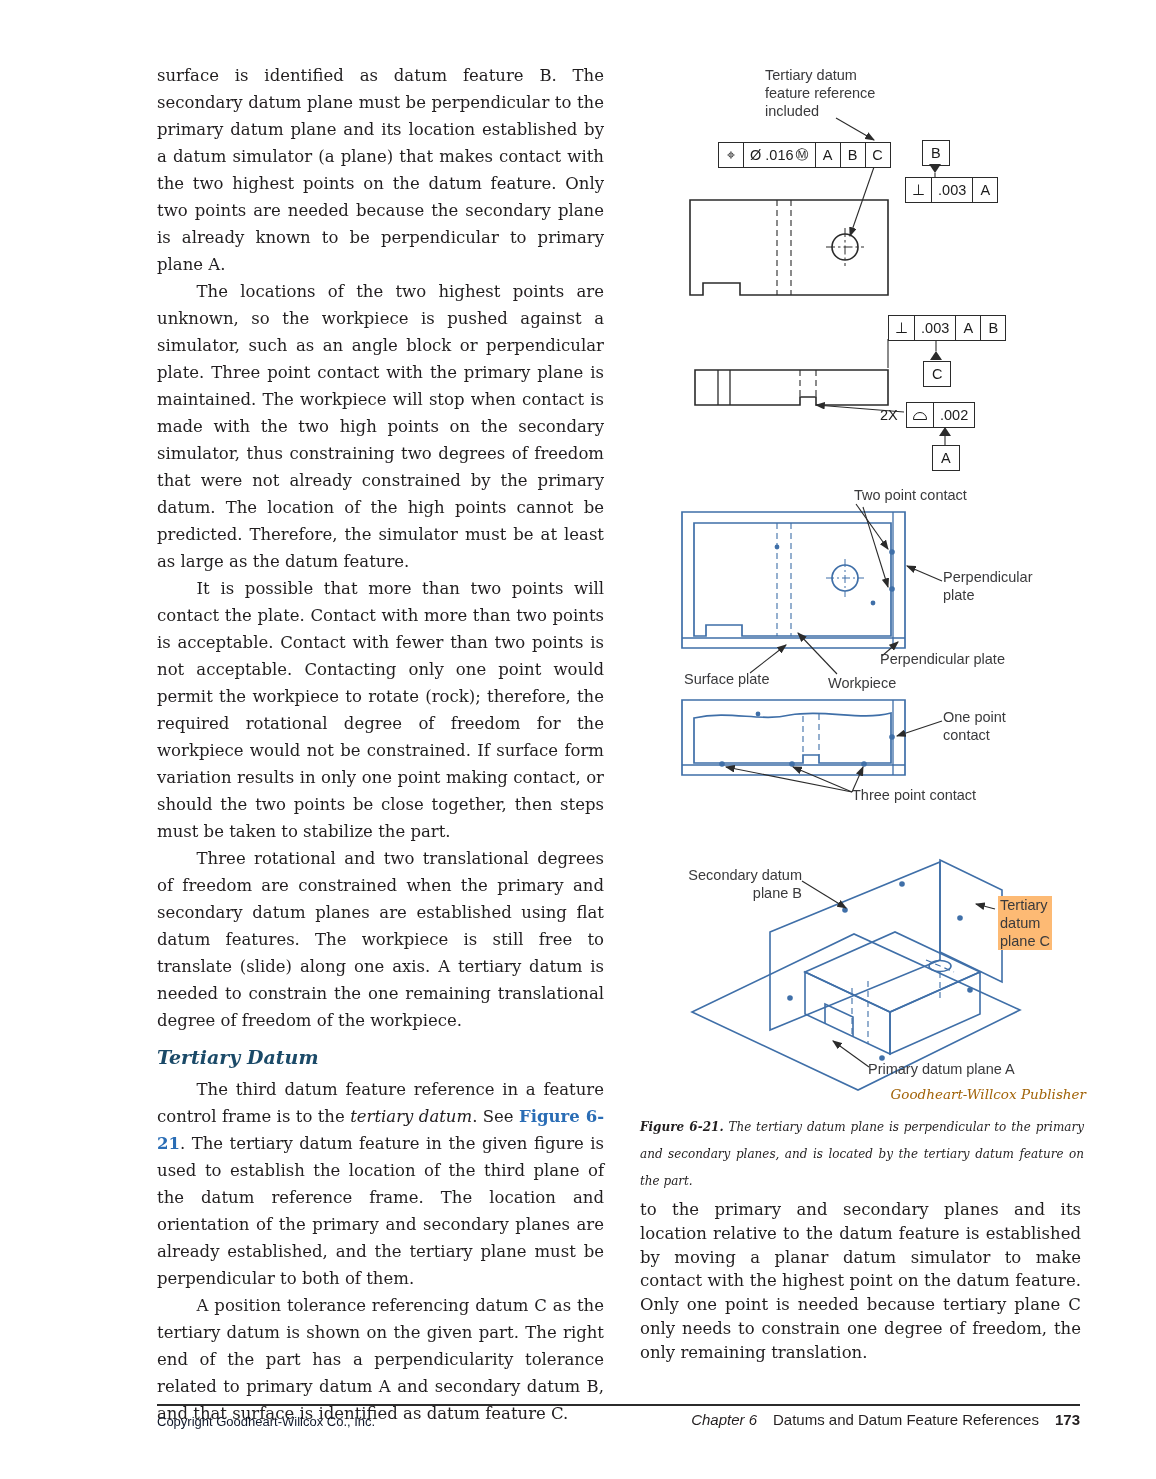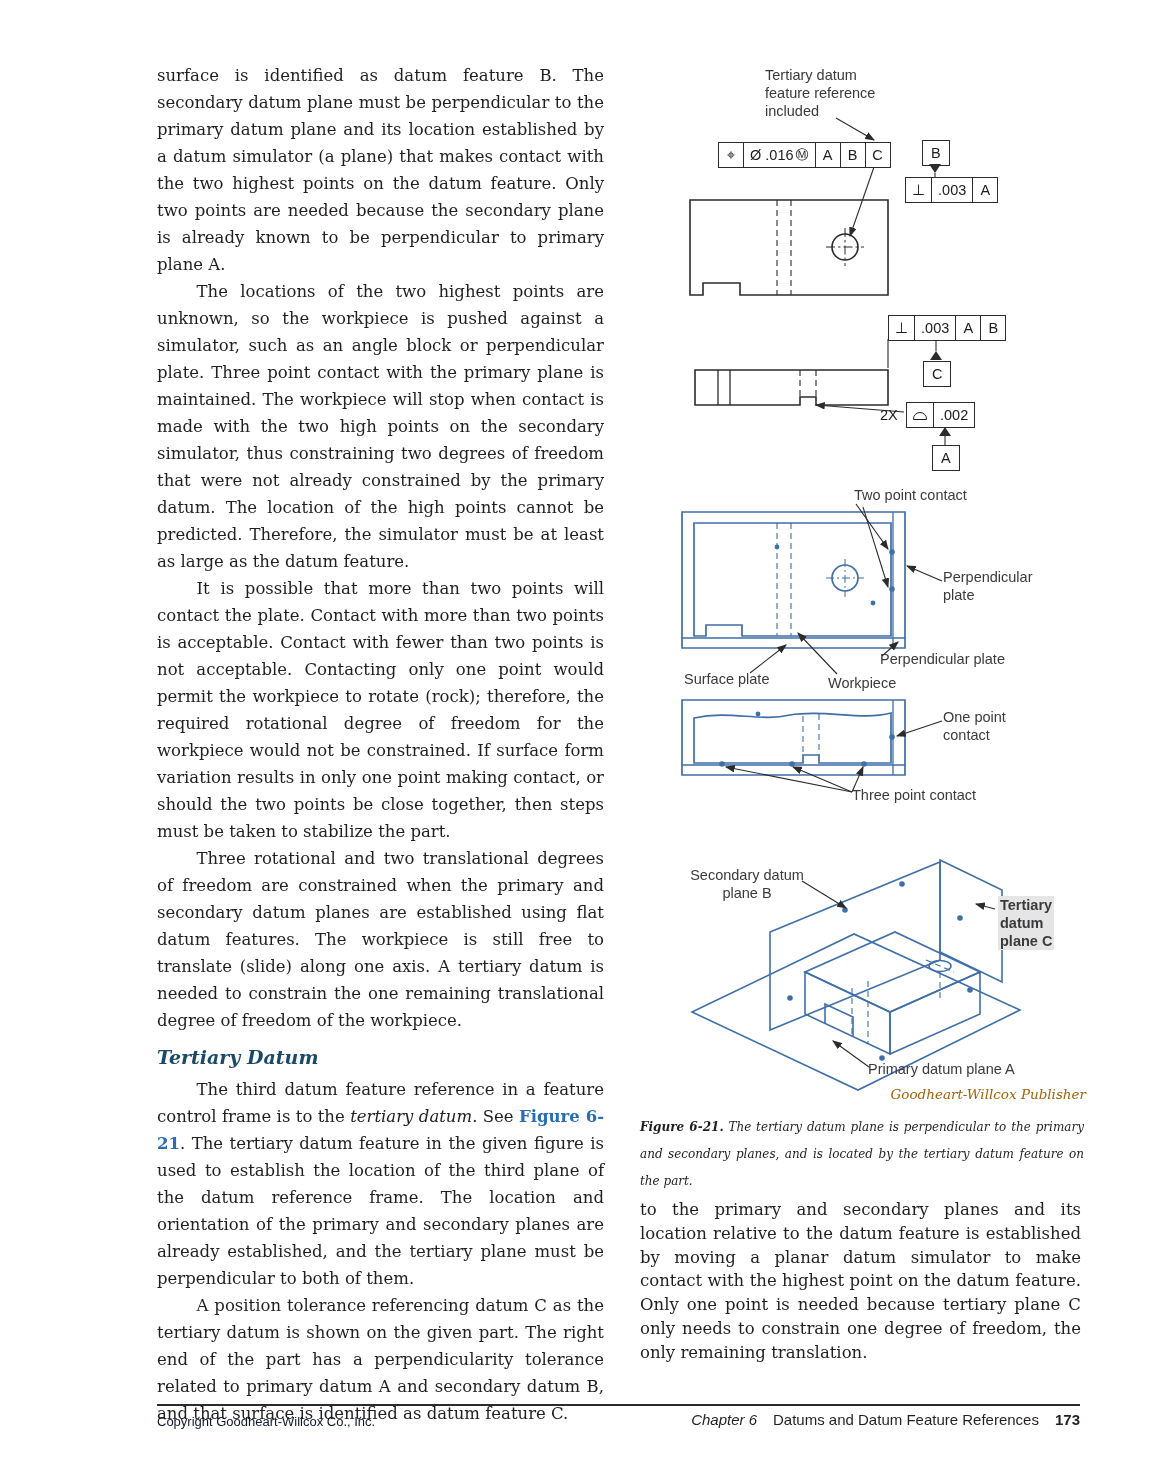--- a/index.html
+++ b/index.html
@@ -55,21 +55,21 @@
     border-left:6px solid transparent; border-right:6px solid transparent;
     border-bottom:9px solid #2b2b2b; }
   .dome {
     display:inline-block; box-sizing:border-box; width:14px; height:8px;
     border:1.5px solid #1c1c1c; border-radius:14px 14px 0 0; margin-top:1px;
   }
   .attribution {
     position:absolute; left:0; top:1026px; width:446px; text-align:right;
     font-style:italic; font-size:13.5px; color:#a16207;
   }
-  .white-bg { background:#e5e5e5; padding:0 2px;font-weight:bold; }
+  .white-bg { background:#fdba74; padding:0 2px; }
   
   .caption {
     position:absolute; left:640px; top:1114px; width:444px;
     font-size:12px; line-height:27px; text-align:justify;font-style:italic;
   }
   .caption b { font-weight:bold; }
   .right-para {
     position:absolute; left:640px; top:1198px; width:441px;
     font-size:16.5px; line-height:23.8px; text-align:justify;
   }
@@ -240,21 +240,21 @@
 included</div>
     <div class="fig-label" style="left:214px; top:426px;">Two point contact</div>
     <div class="fig-label" style="left:303px; top:508px;">Perpendicular
 plate</div>
     <div class="fig-label" style="left:240px; top:590px;">Perpendicular plate</div>
     <div class="fig-label" style="left:44px; top:610px;">Surface plate</div>
     <div class="fig-label" style="left:188px; top:614px;">Workpiece</div>
     <div class="fig-label" style="left:303px; top:648px;">One point
 contact</div>
     <div class="fig-label" style="left:212px; top:726px;">Three point contact</div>
-    <div class="fig-label" style="left:40px; top:806px; width:134px; text-align:center;">Secondary datum
+    <div class="fig-label" style="left:28px; top:806px; width:134px; text-align:right;">Secondary datum
 plane B</div>
     <div class="fig-label white-bg" style="left:358px; top:836px;">Tertiary
 datum
 plane C</div>
     <div class="fig-label" style="left:228px; top:1000px;">Primary datum plane A</div>
 
     <div class="attribution">Goodheart-Willcox Publisher</div>
   </div>
 
   <div class="caption">

